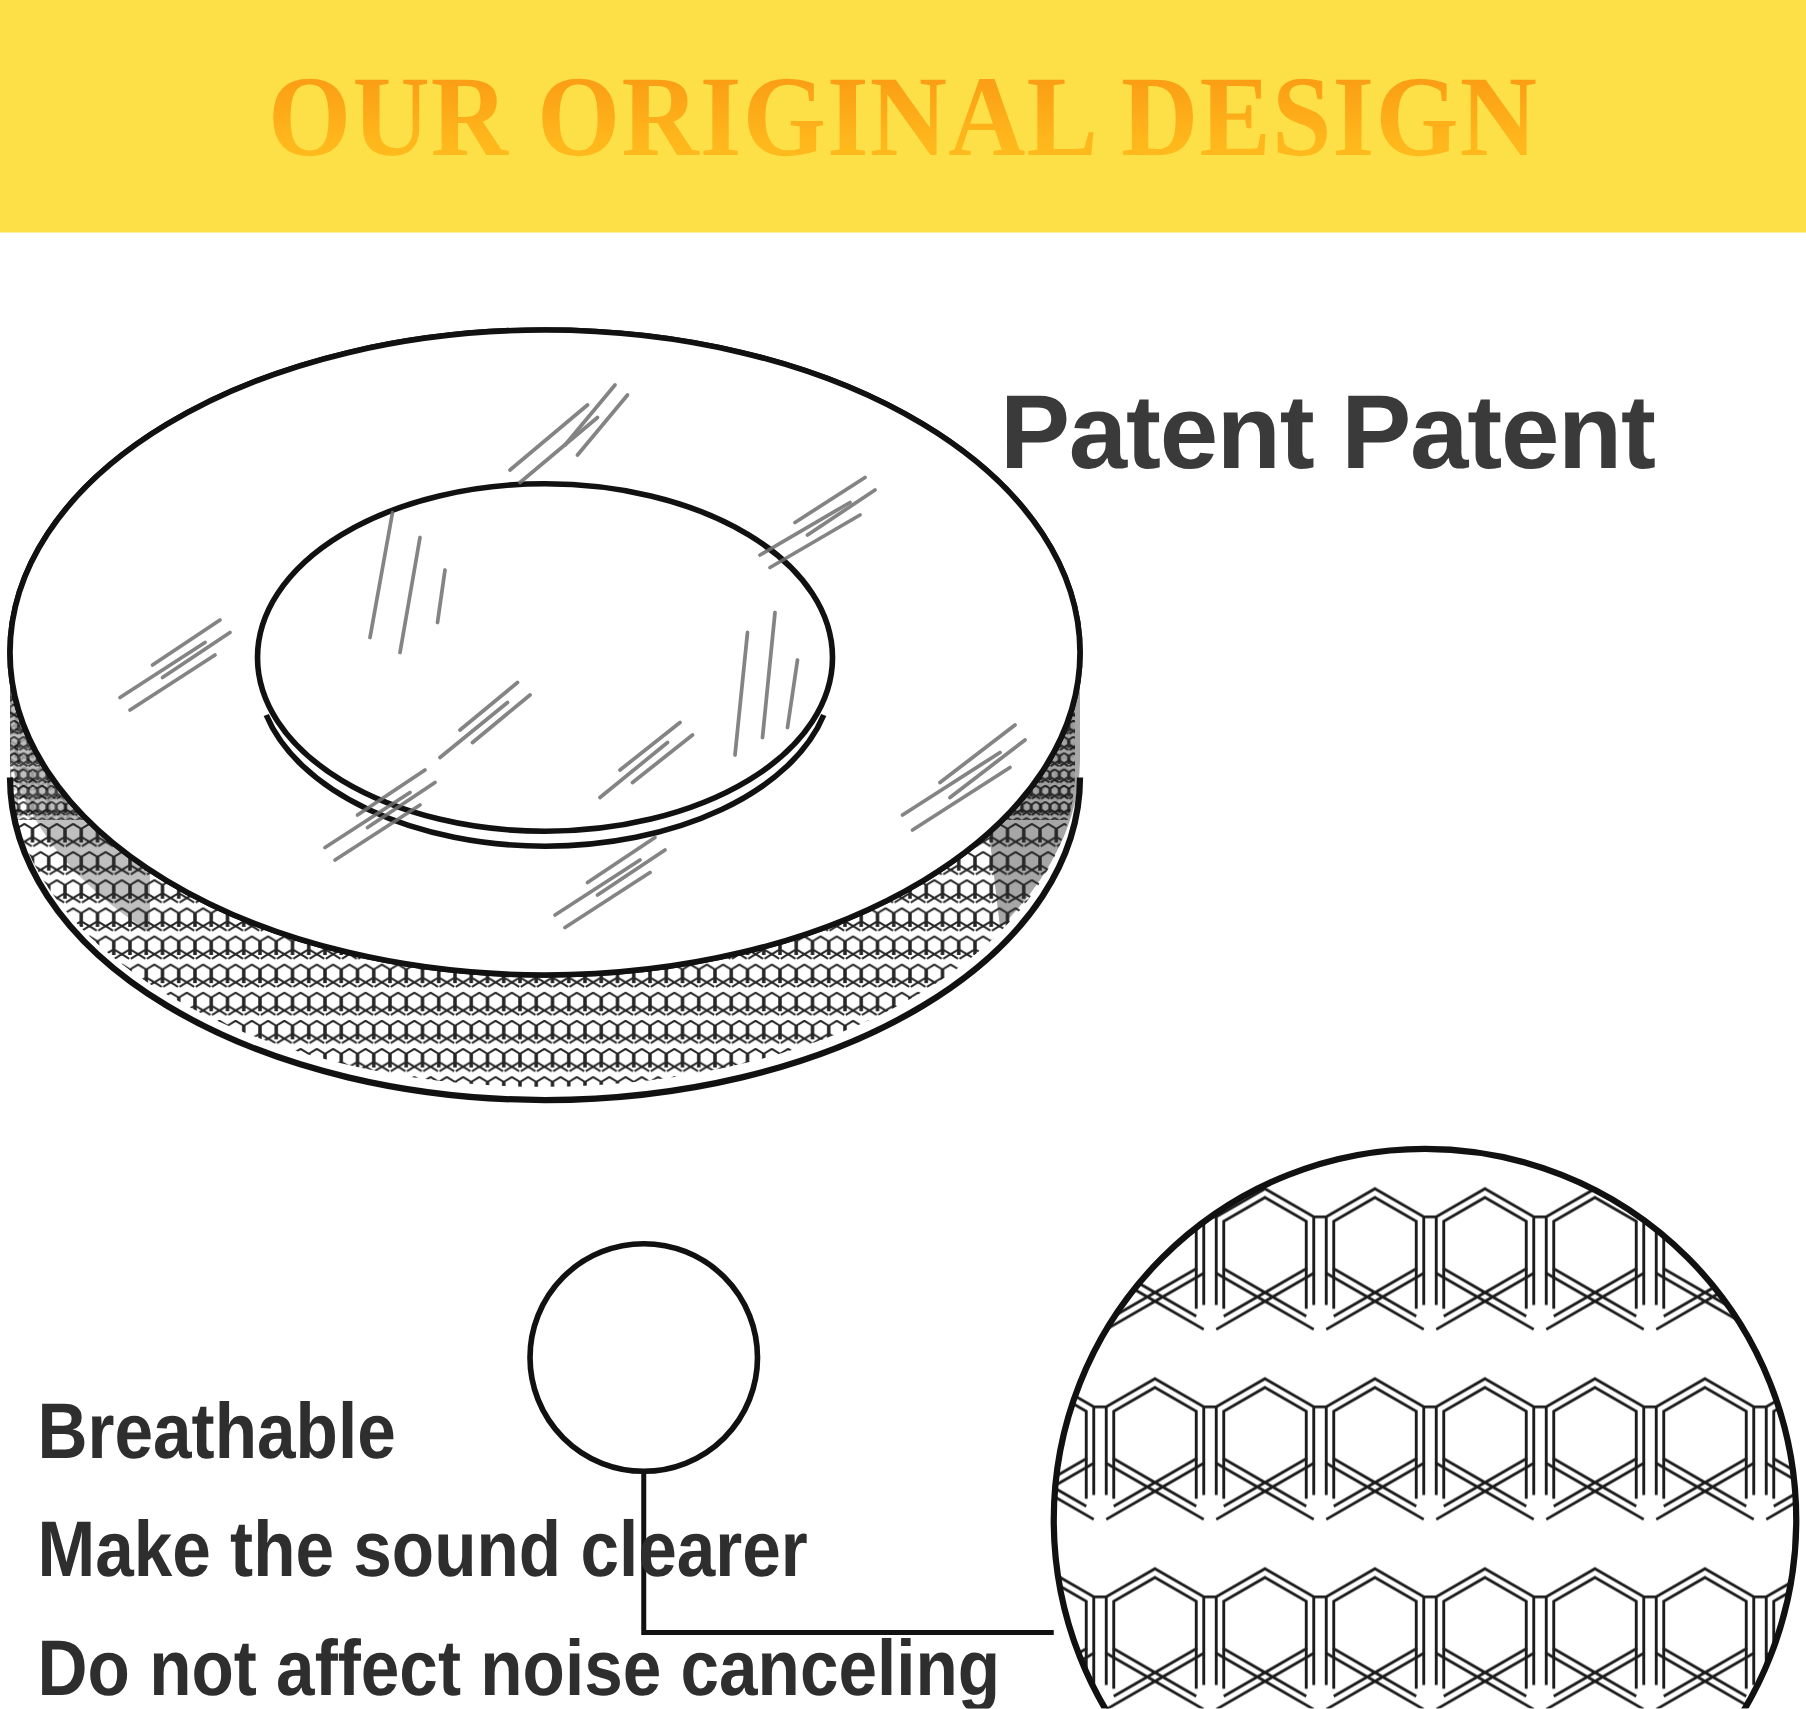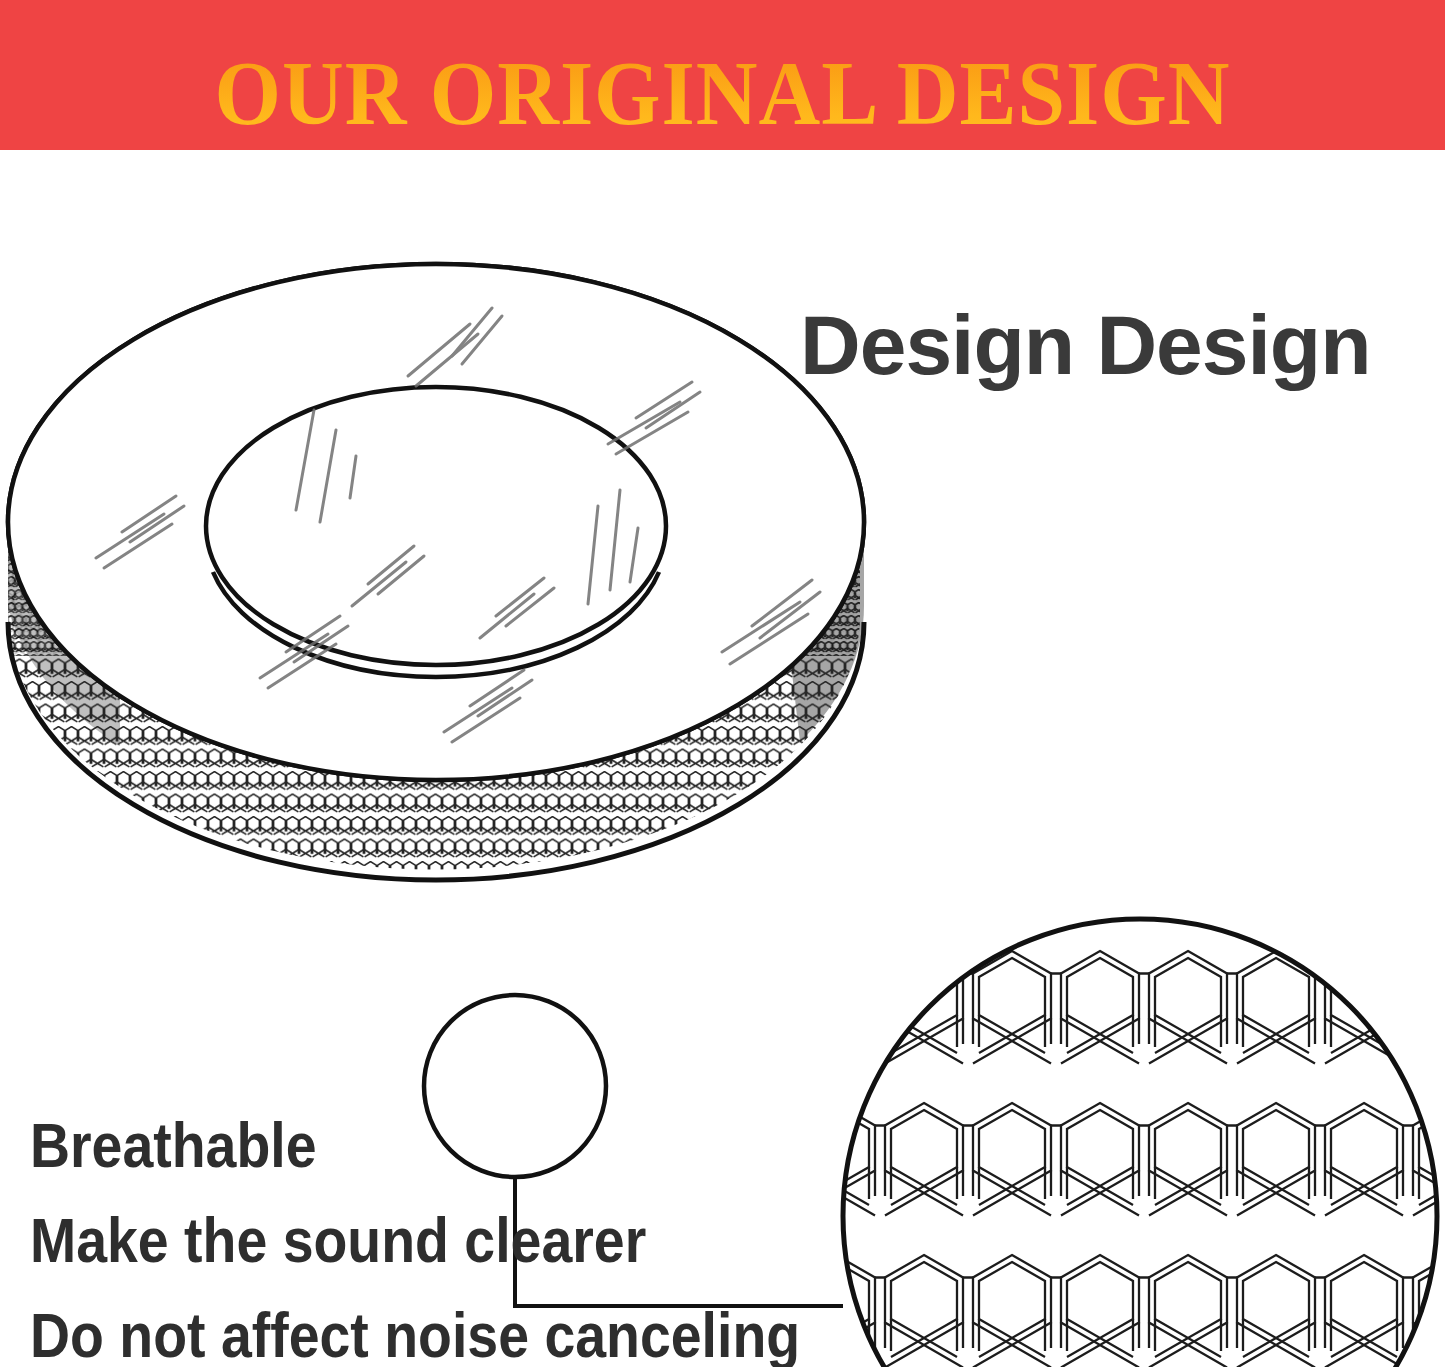--- a/index.html
+++ b/index.html
@@ -17,22 +17,22 @@
     background: #ffffff;
     overflow: hidden;
   }
 
   
   #banner {
     position: absolute;
     left: 0;
     top: 0;
     width: 1445px;
-    height: 150px;
-    background: #ef4444;
+    height: 186px;
+    background: #fde047;
   }
   #banner-title {
     position: absolute;
     left: 0;
     top: 0;
     width: 1445px;
     height: 186px;
     display: flex;
     align-items: center;
     justify-content: center;
@@ -251,21 +251,21 @@
 
         <g stroke="#4a4a4a" stroke-width="2" fill="none" opacity="0.8">
           <path d="M850,1250 Q1140,1296 1430,1238"></path>
           <path d="M856,1262 Q1140,1308 1424,1250"></path>
         </g>
       </g>
       <circle cx="1140" cy="1030" r="297" fill="none" stroke="#111111" stroke-width="5"></circle>
     </g>
   </svg>
 
-  <div id="patent-design">Design Design</div>
+  <div id="patent-design">Patent Patent</div>
 
   <div id="features">
     <div class="feature-line">Breathable</div>
     <div class="feature-line">Make the sound clearer</div>
     <div class="feature-line">Do not affect noise canceling</div>
   </div>
 
 </div>
 
 </body></html>

